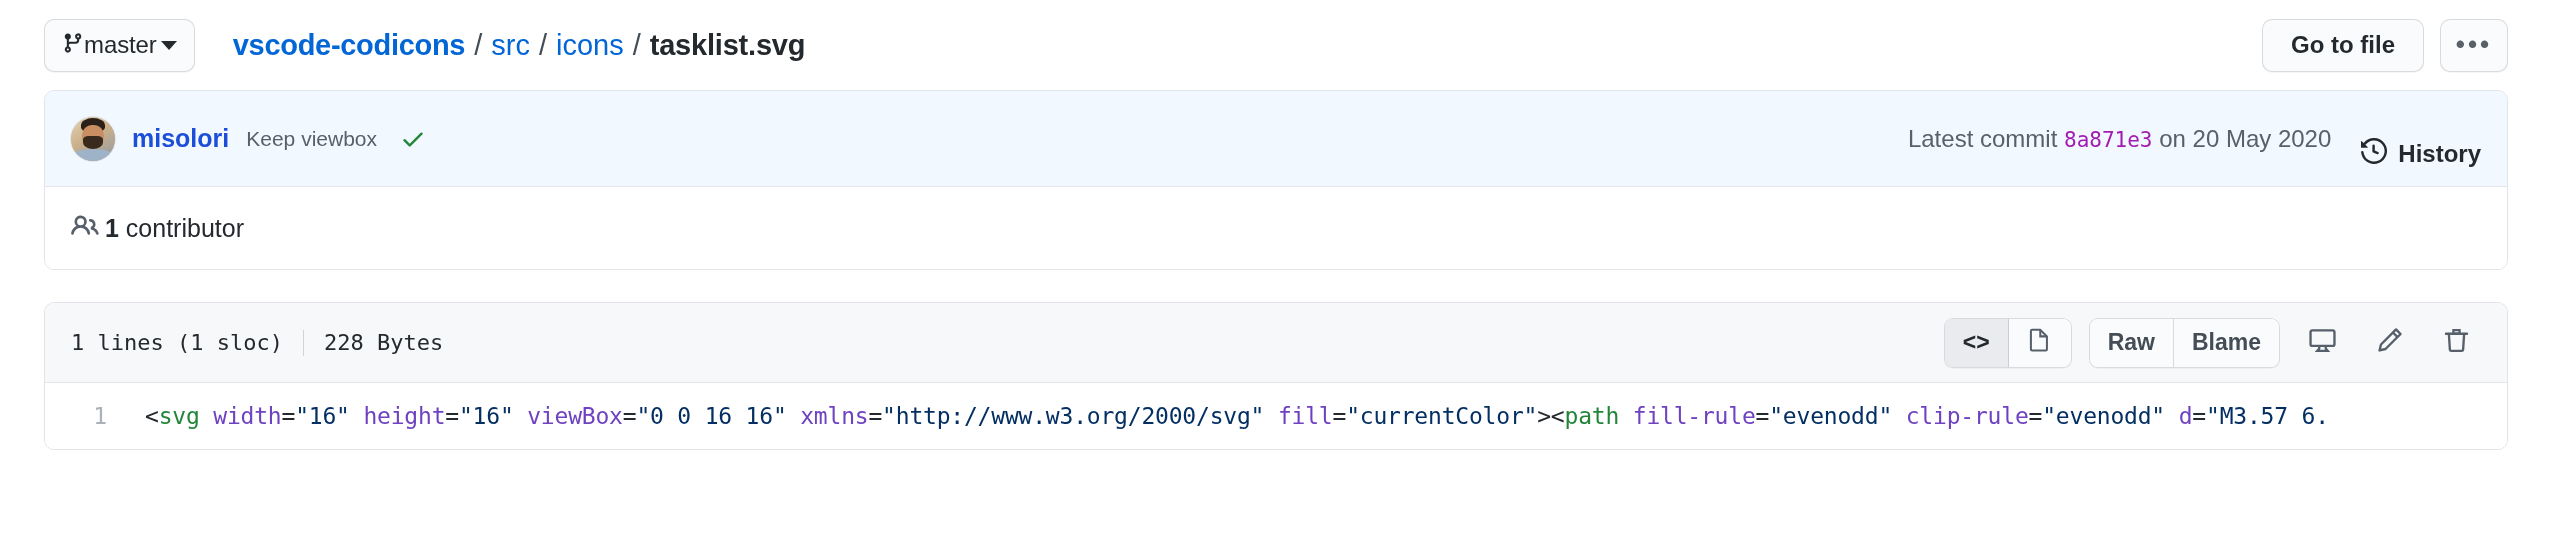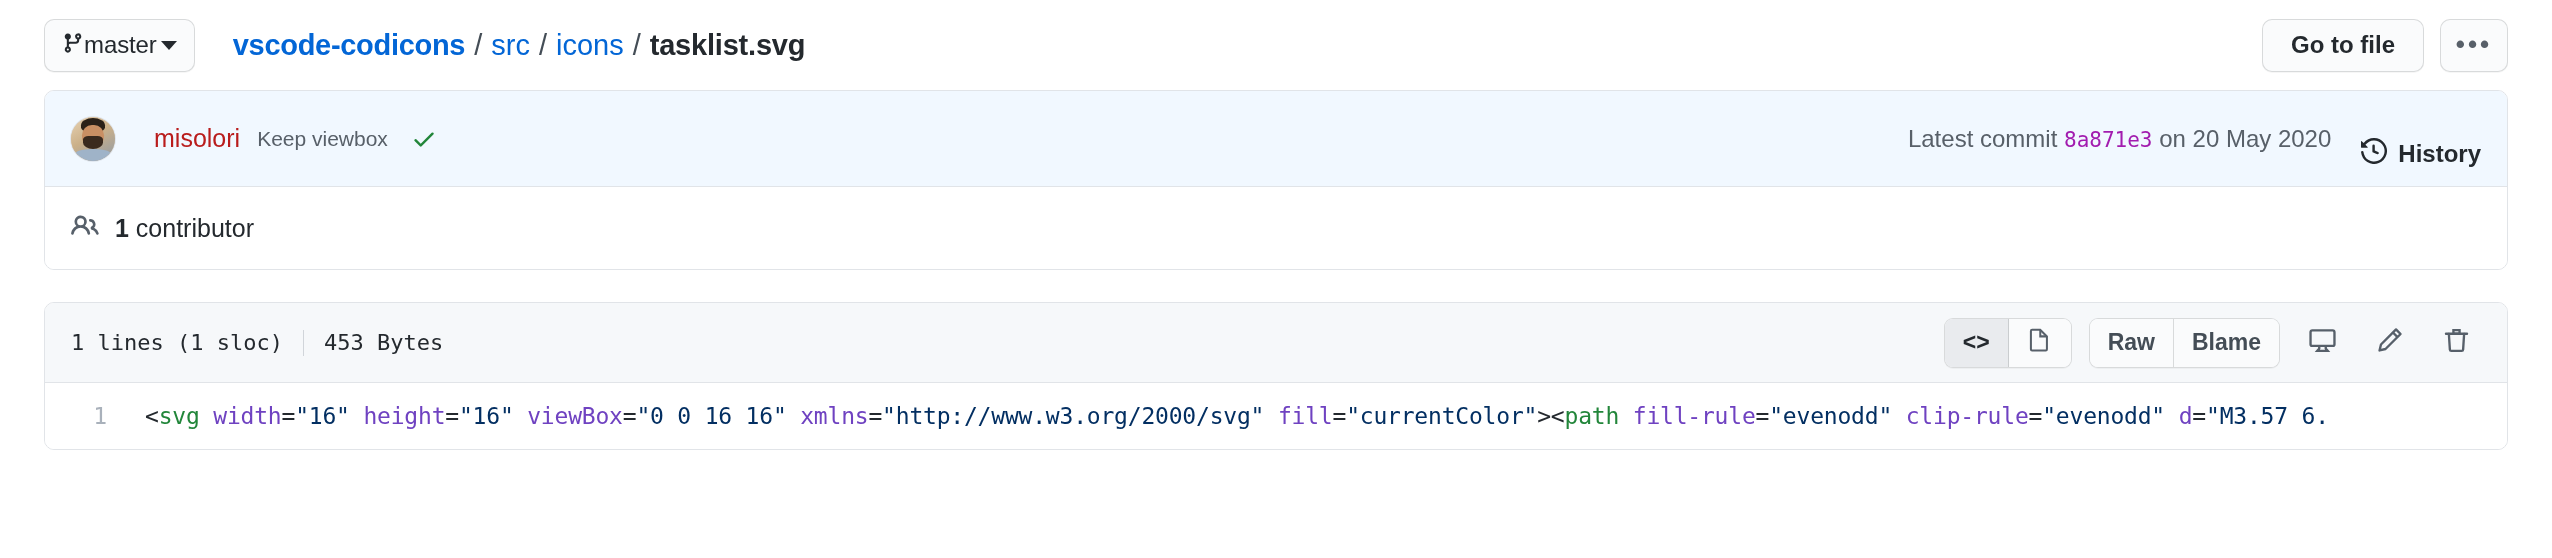--- a/index.html
+++ b/index.html
@@ -108,23 +108,22 @@
     background: #d9c5a8;
     position: relative;
     box-shadow: 0 0 0 1px rgba(27,31,35,0.08);
   }
   .avatar .av-bg { position:absolute; inset:0; background: linear-gradient(150deg,#e8d3b4 0%,#cbb089 45%,#8f9aa6 100%); }
   .avatar .av-hair { position:absolute; left:22%; top:4%; width:56%; height:34%; background:#2b2118; border-radius:50% 50% 40% 40%; }
   .avatar .av-face { position:absolute; left:25%; top:20%; width:50%; height:52%; background:#c98f63; border-radius:45% 45% 50% 50%; }
   .avatar .av-beard { position:absolute; left:27%; top:45%; width:46%; height:30%; background:#3a2a1e; border-radius:30% 30% 55% 55%; }
   .avatar .av-shirt { position:absolute; left:10%; bottom:0; width:80%; height:26%; background:#9fb3c8; border-radius:45% 45% 0 0; }
   .commit-author {
-    font-size: 25px; font-weight: 400; color: #b91c1c;
+    font-size: 25px; font-weight: 700; color: #1d4ed8;
     text-decoration: none;
-    margin-left: 22px;
   }
   .commit-msg {
     font-size: 21px; color: #586069; font-weight: 400;
     text-decoration: none;
   }
   .check-icon { display:flex; align-items:center; margin-left: 6px; }
 
   .commit-right { display: flex; align-items: center; gap: 30px; flex: 0 0 auto; }
   .latest-commit {
     font-size: 24px; color: #586069;
@@ -136,21 +135,21 @@
   }
   .history-link {
     display: flex; align-items: center; gap: 11px;
     font-size: 24px; font-weight: 700; color: #24292e;
     text-decoration: none; cursor: pointer;
     white-space: nowrap;
     margin-top: 30px;
   }
 
   .contrib-row {
-    display: flex; align-items: center; gap: 16px;
+    display: flex; align-items: center; gap: 6px;
     height: 82px;
     padding: 0 26px;
     background: #ffffff;
   }
   .contrib-text { font-size: 25px; color: #24292e; }
   .contrib-text b { font-weight: 700; }
 
   
   .blobbox {
     margin: 32px 44px 0 44px;
@@ -314,21 +313,21 @@
       <span class="contrib-text"><b>1</b> <span>contributor</span></span>
     </div>
   </div>
 
   <div class="blobbox">
 
     <div class="blob-header">
       <div class="blob-meta">
         <span>1 lines (1 sloc)</span>
         <span class="meta-div"></span>
-        <span>453 Bytes</span>
+        <span>228 Bytes</span>
       </div>
 
       <div class="blob-actions">
 
         <div class="seggroup">
           <div class="seg active">&lt;&gt;</div>
           <div class="seg">
             <span>
               <svg width="25" height="25" viewBox="0 0 16 16" fill="none" stroke="#57606a" stroke-width="1.3" aria-hidden="true">
                 <path d="M3.25 1.75h5.19l4.31 4.31v8.19a.75.75 0 01-.75.75h-8.75a.75.75 0 01-.75-.75V2.5a.75.75 0 01.75-.75z"></path>

